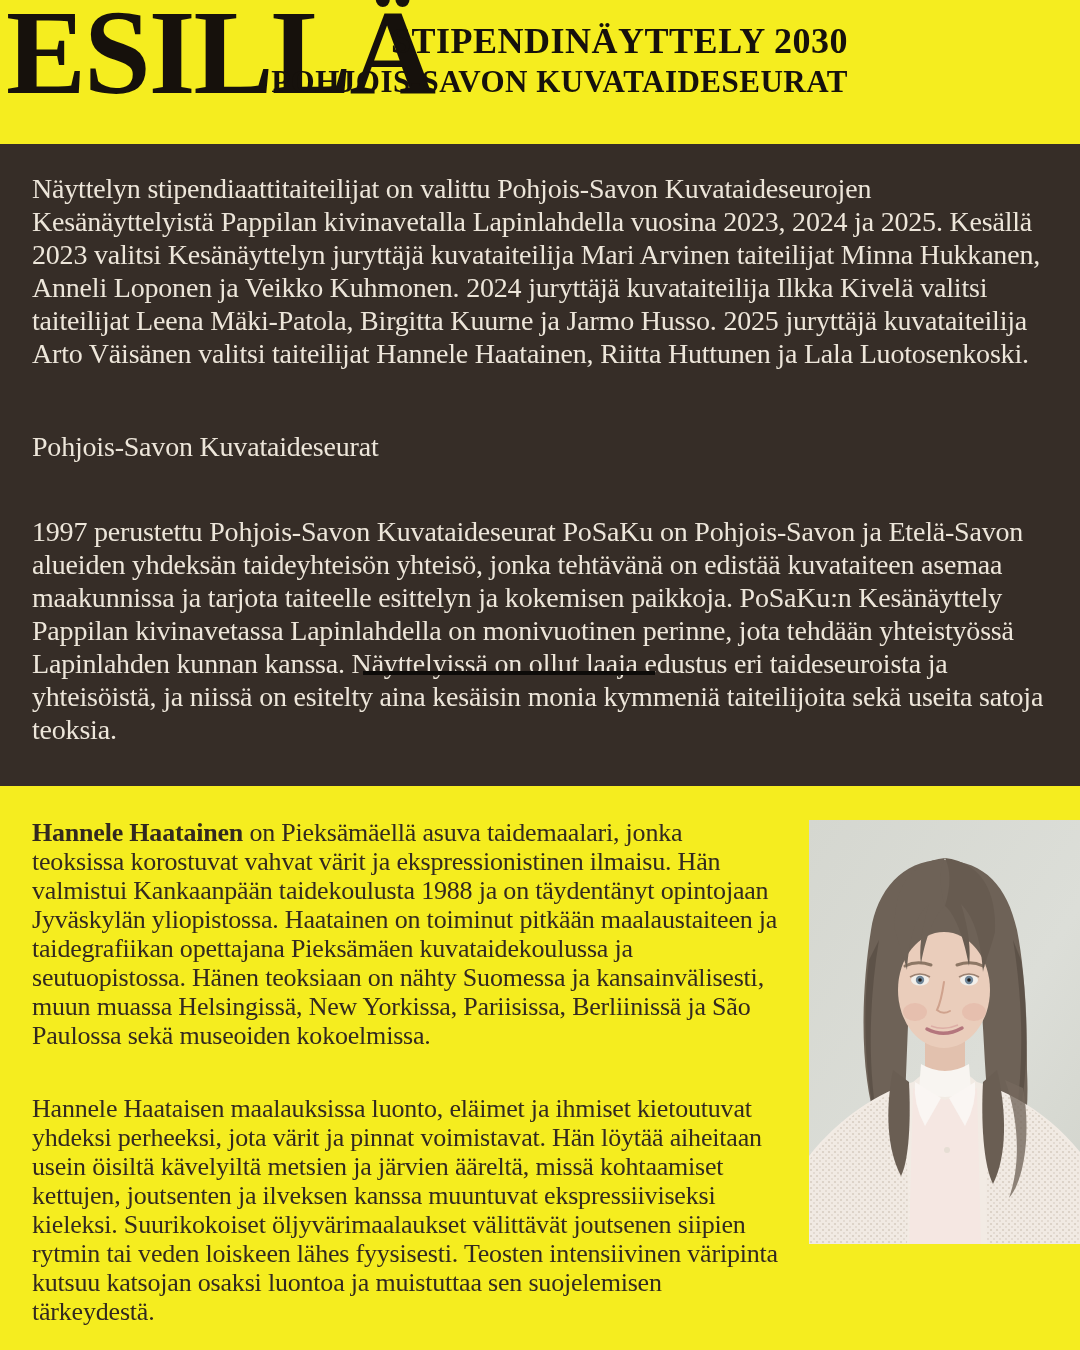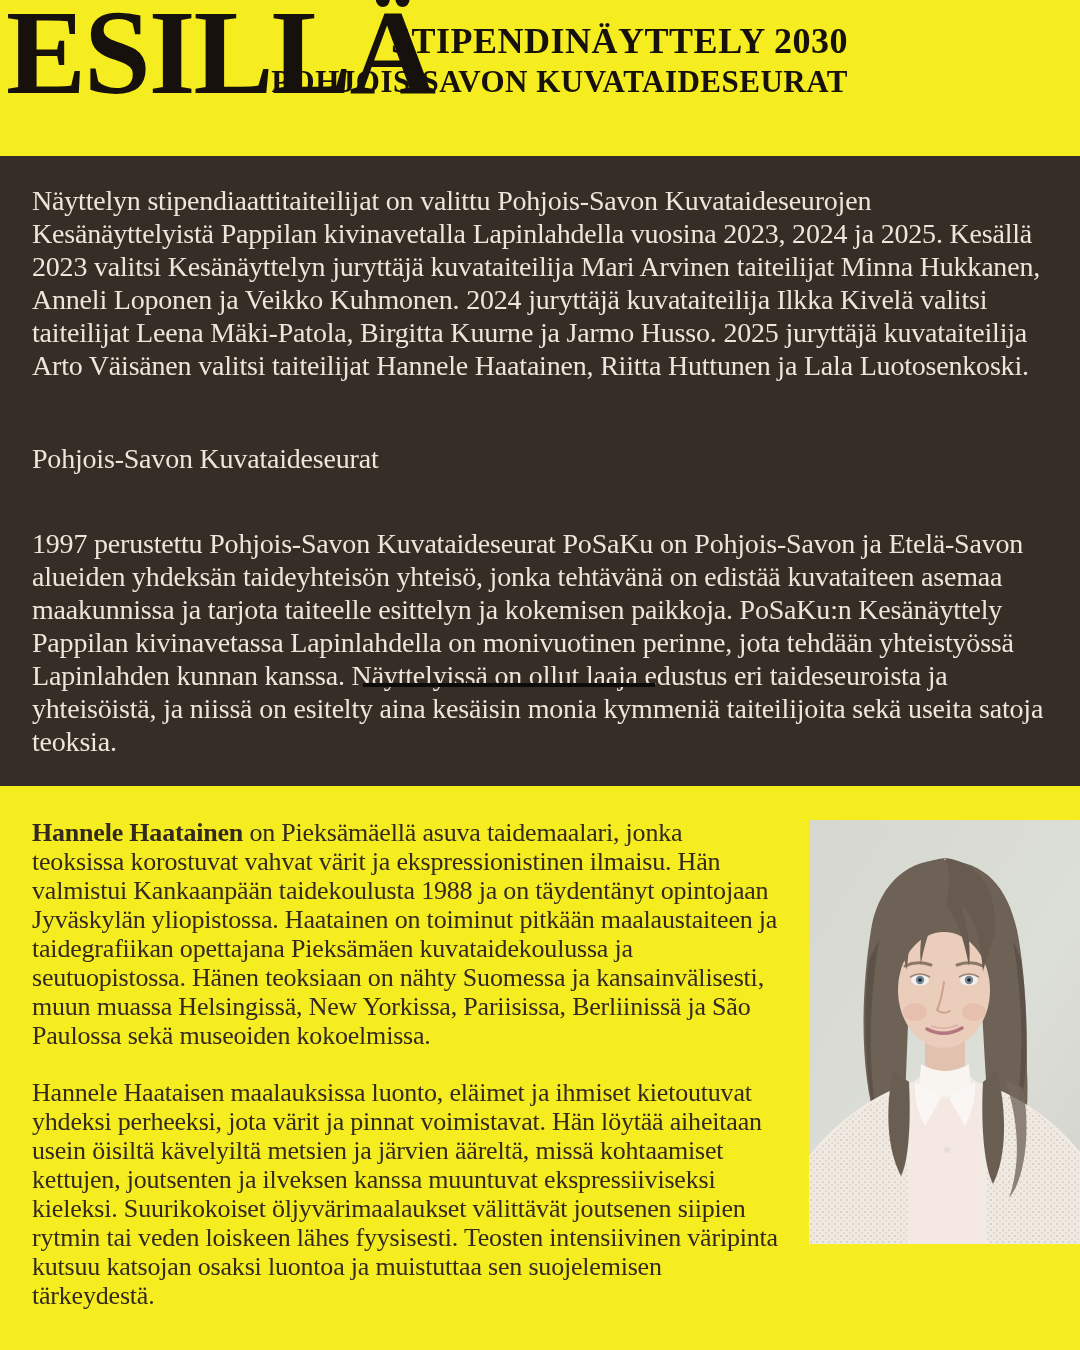--- a/index.html
+++ b/index.html
@@ -46,21 +46,21 @@
   .event-line2 {
     font-size: 31px;
     font-weight: bold;
     letter-spacing: 0.5px;
     line-height: 1.2;
   }
 
   
   .intro {
     position: absolute;
-    left: 0; top: 156px;
+    left: 0; top: 144px;
     width: 1080px; height: 642px;
     background: #362D27;
     color: #EDE6DA;
     padding: 28px 34px 0 32px;
   }
   .intro p {
     font-size: 28px;
     line-height: 33px;
     letter-spacing: -0.2px;
     font-weight: normal;
@@ -90,21 +90,21 @@
     color: #33291F;
     padding: 32px 16px 0 32px;
   }
   .bio { width: 748px; }
   .bio p {
     font-size: 26px;
     line-height: 29px;
     letter-spacing: -0.2px;
   }
   .bio .bold-name { font-weight: bold; }
-  .bio-para2 { margin-top: 28px; }
+  .bio-para2 { margin-top: 44px; }
 
   .portrait {
     position: absolute;
     left: 809px; top: 820px;
     width: 271px; height: 424px;
     overflow: hidden;
   }
   .portrait svg { display: block; }
 </style>
 </head>

